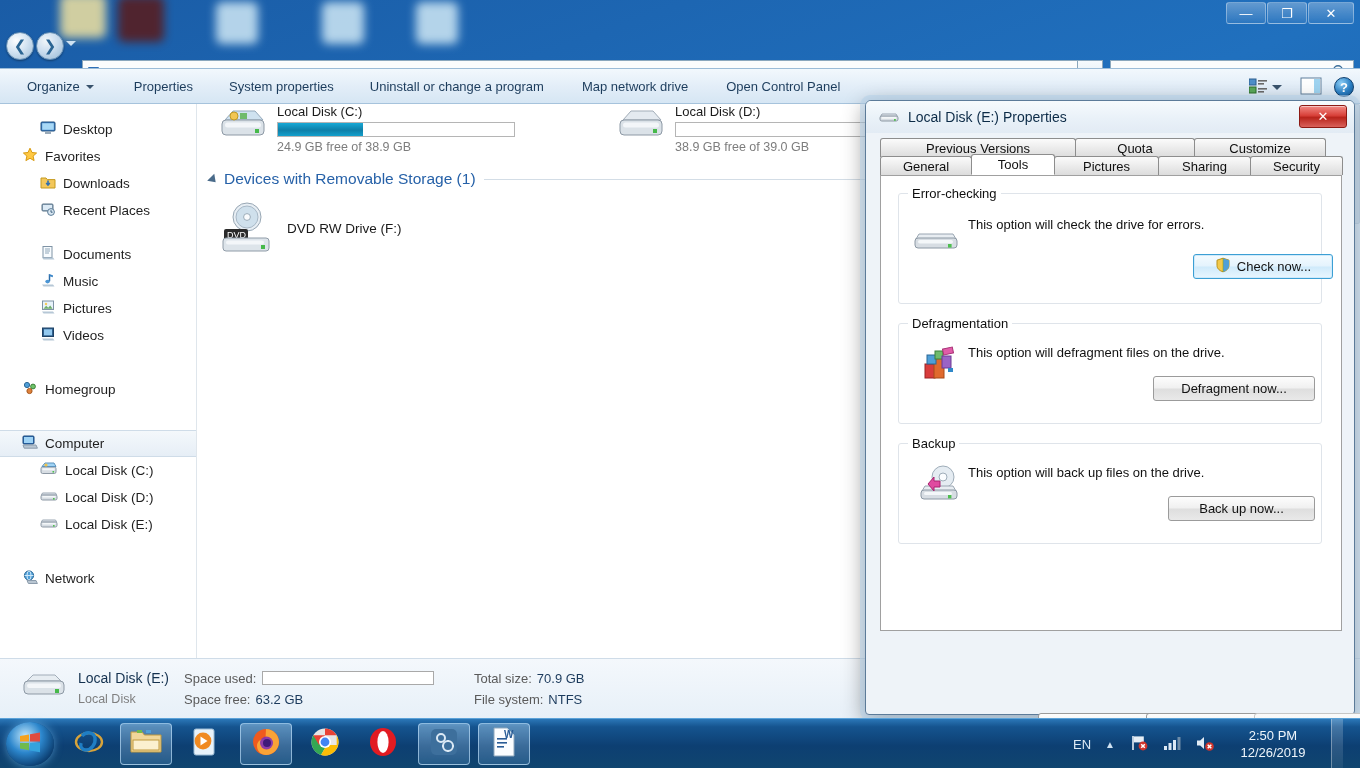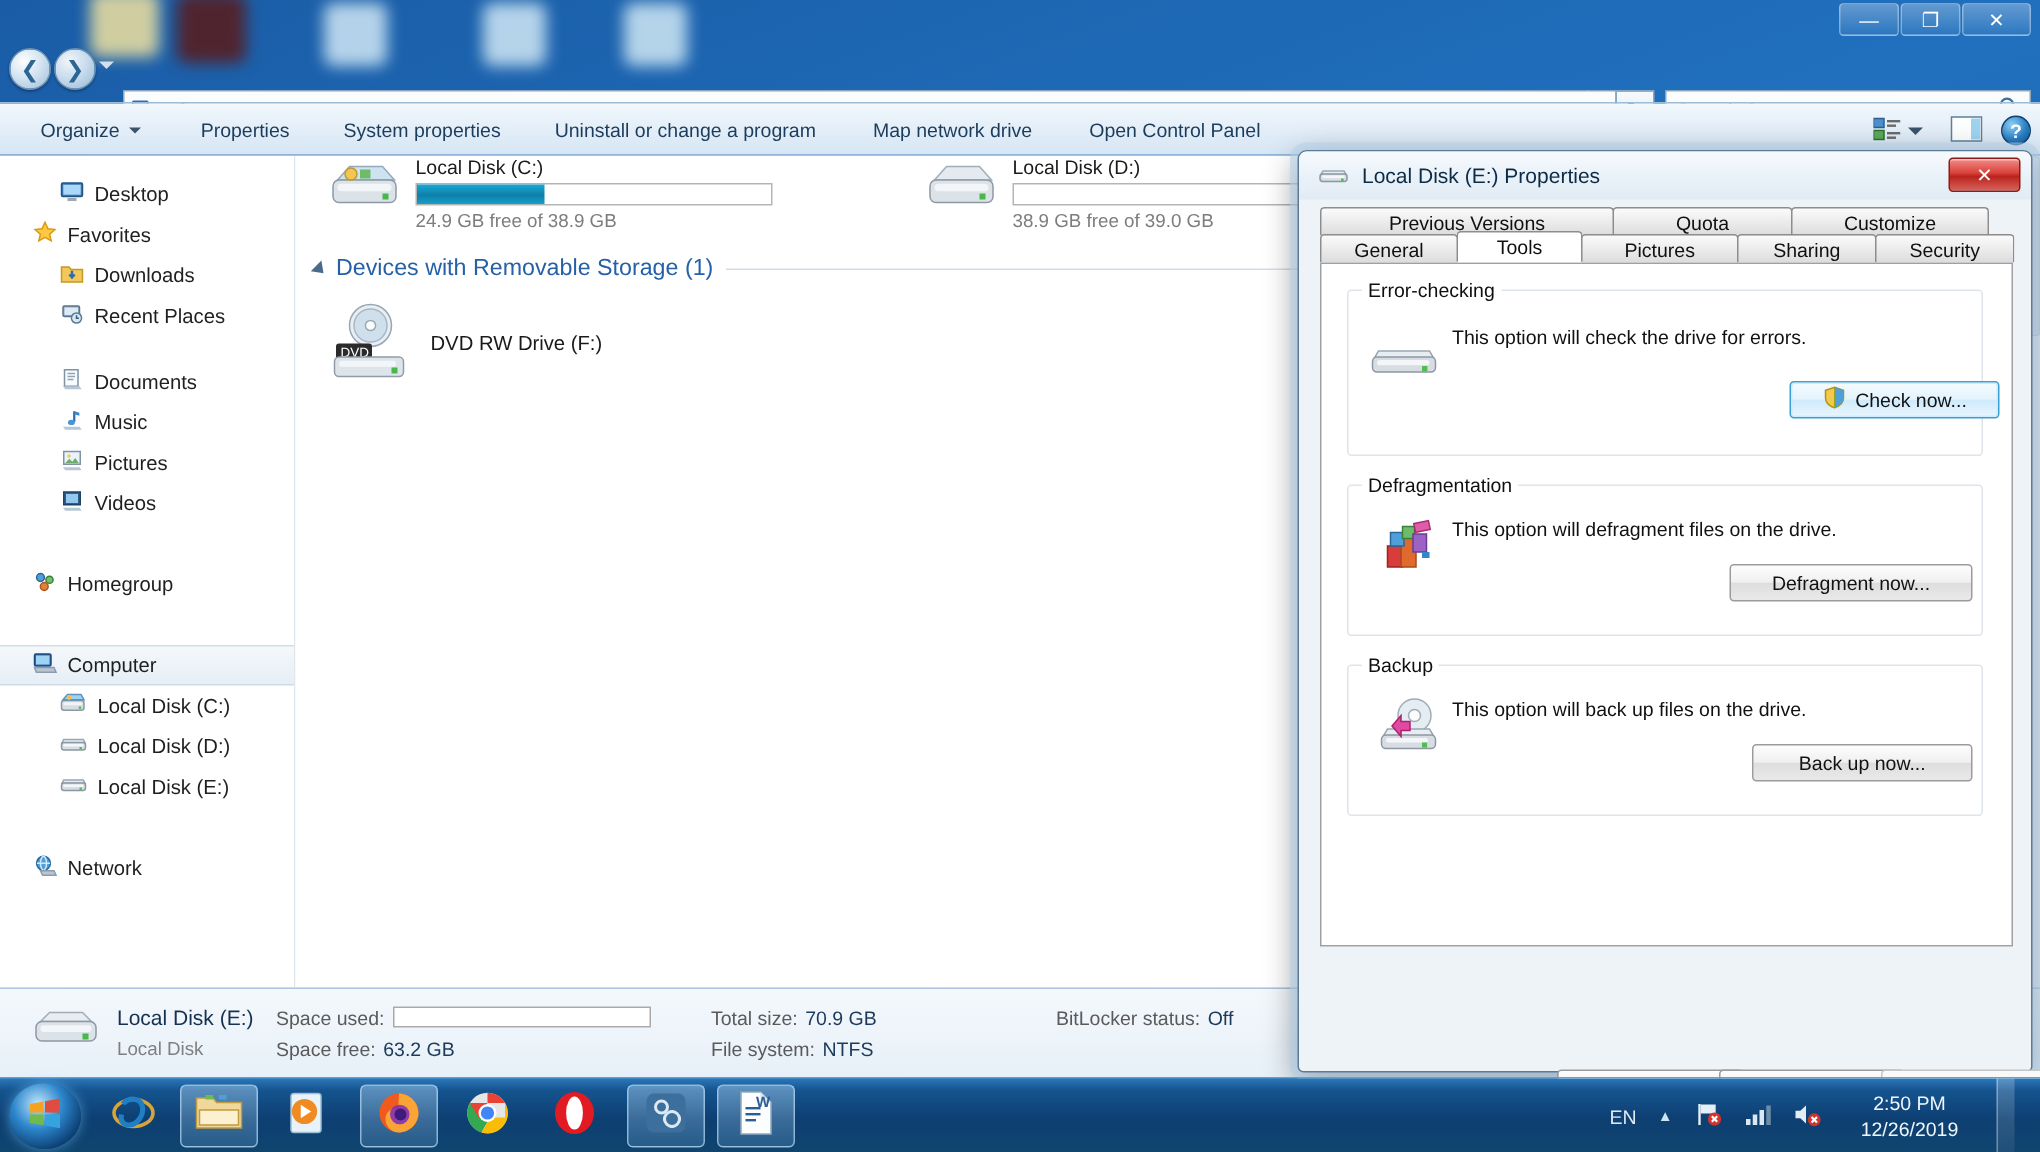--- a/index.html
+++ b/index.html
@@ -508,27 +508,20 @@
         <div class="det-line">
           <span class="det-k">Total size:</span>
           <span class="det-v">70.9 GB</span>
         </div>
         <div class="det-line">
           <span class="det-k">File system:</span>
           <span class="det-v">NTFS</span>
         </div>
       </div>
 
-      <div class="det-col" style="width:230px;">
-        <div class="det-line">
-          <span class="det-k">BitLocker status:</span>
-          <span class="det-v">Off</span>
-        </div>
-        <div class="det-line"></div>
-      </div>
     </div>
   </div>
 
   <div id="dlg">
     <div class="dlg-title">
       <span>
         <svg width="20" height="16" viewBox="0 0 20 16">
           <path d="M3 6h14l1.4 2.4H1.6z" fill="#e8edf2" stroke="#9aa6b2"></path>
           <rect x="1" y="8" width="18" height="5" rx="1.8" fill="#d7dde3" stroke="#8c98a4"></rect>
           <rect x="2.4" y="9" width="15" height="1.8" rx=".9" fill="#f4f7f9"></rect>

